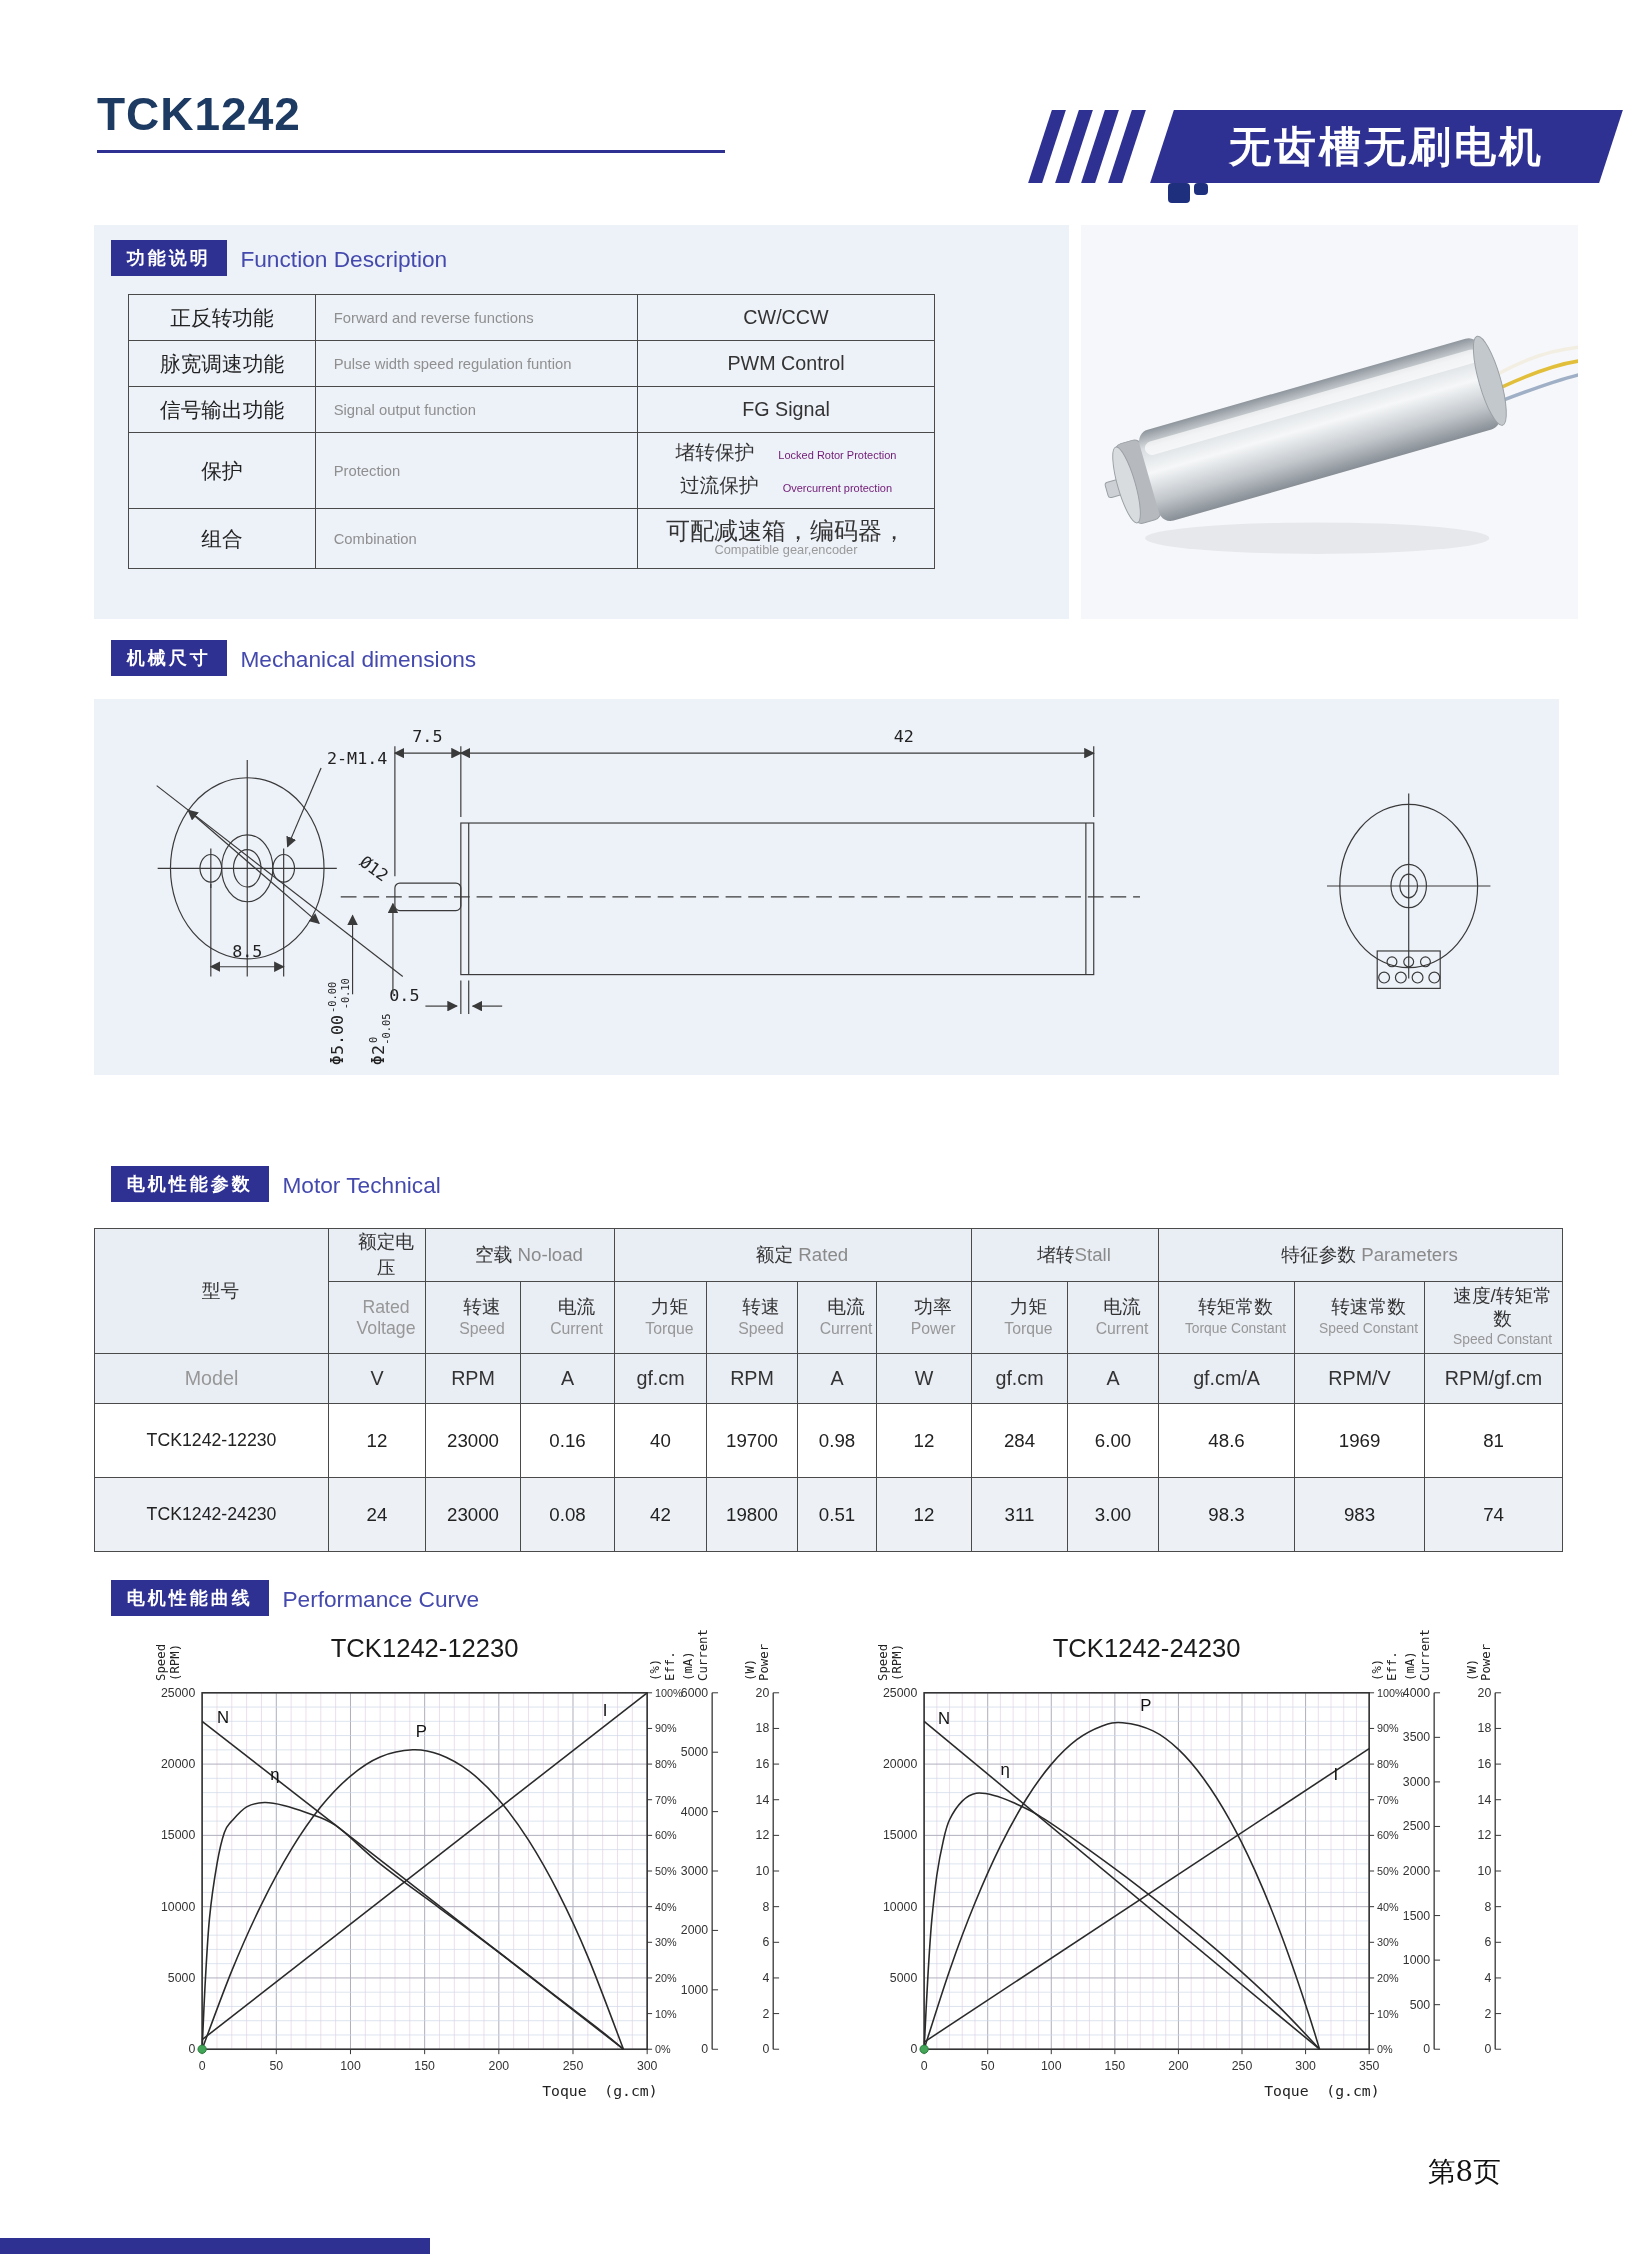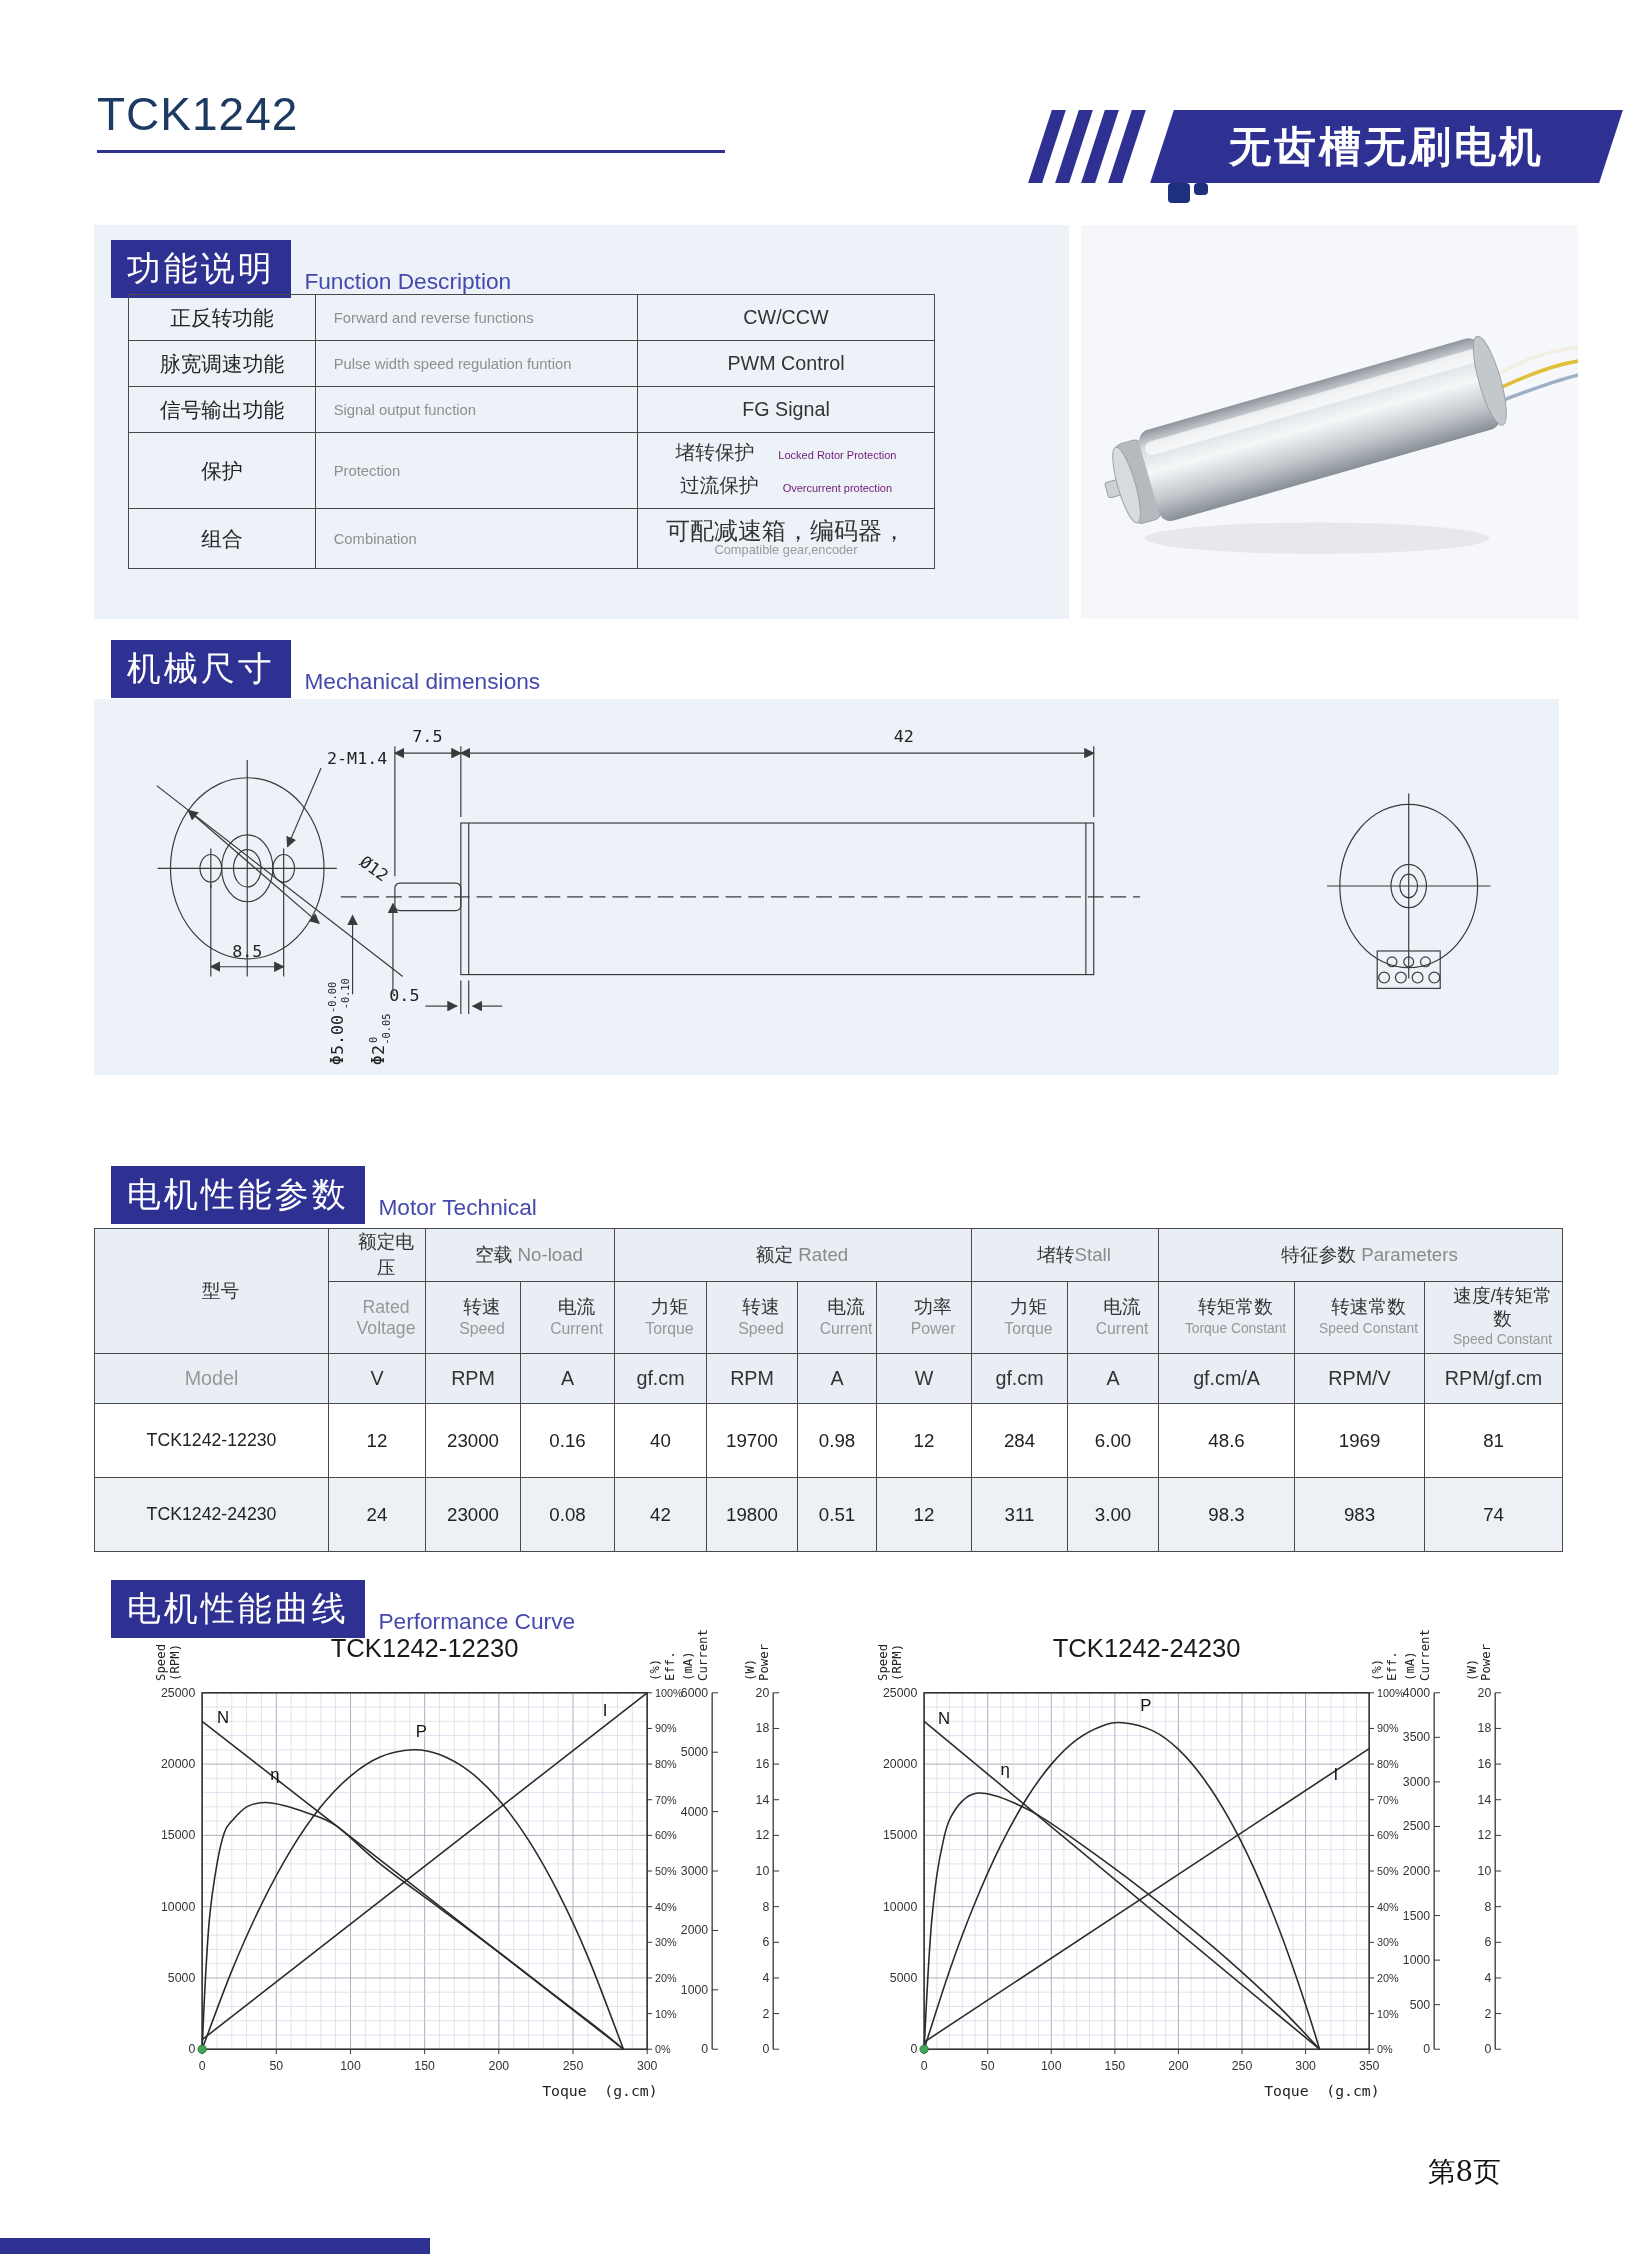--- a/index.html
+++ b/index.html
@@ -1,29 +1,29 @@
 <!DOCTYPE html>
 <html><head>
 <meta charset="utf-8">
 <style>
   html,body{margin:0;padding:0;background:#888;}
   #page{position:relative;width:1652px;height:2255px;background:#ffffff;
         font-family:"Liberation Sans",sans-serif;overflow:hidden;}
   
-  .page-title{position:absolute;left:97px;top:87px;font-size:46px;font-weight:normal;
+  .page-title{position:absolute;left:97px;top:87px;font-size:46px;font-weight:bold;
               color:#1d3a63;letter-spacing:1px;text-align:right;}
   .title-underline{position:absolute;left:97px;top:150px;width:628px;height:3px;background:#2e3192;}
   .stripe{position:absolute;top:110px;width:13.8px;height:73px;background:#2e3192;transform:skewX(-18deg);}
   .banner{position:absolute;left:1162px;top:110px;width:449px;height:73px;background:#2e3192;
           transform:skewX(-18deg);}
   .banner span{display:block;transform:skewX(18deg);color:#fff;font-size:42px;font-weight:bold;
           letter-spacing:3px;text-align:center;line-height:73px;white-space:nowrap;}
   
   .sec-head{position:absolute;display:flex;align-items:flex-end;gap:13.8px;}
-  .sec-box{background:#2e3192;color:#fff;font-weight:normal;font-size:34px;letter-spacing:3px;
+  .sec-box{background:#2e3192;color:#fff;font-weight:bold;font-size:18px;letter-spacing:3px;
            padding:5.9px 15.8px;white-space:nowrap;}
   .sec-en{color:#4449ad;font-size:22.7px;padding-bottom:3px;white-space:nowrap;}
   
   .panel{position:absolute;background:#edf1f8;}
   
   table{border-collapse:collapse;}
   .ftab{position:absolute;left:128px;top:294px;width:806px;table-layout:fixed;}
   .ftab td{border:1px solid #4a4a4a;text-align:center;vertical-align:middle;padding:0 3.9px;}
   .ftab .f-zh{font-size:20.7px;color:#222;}
   .ftab .f-en{font-size:14.8px;color:#8f8f8f;text-align:left;padding-left:17.7px;}

